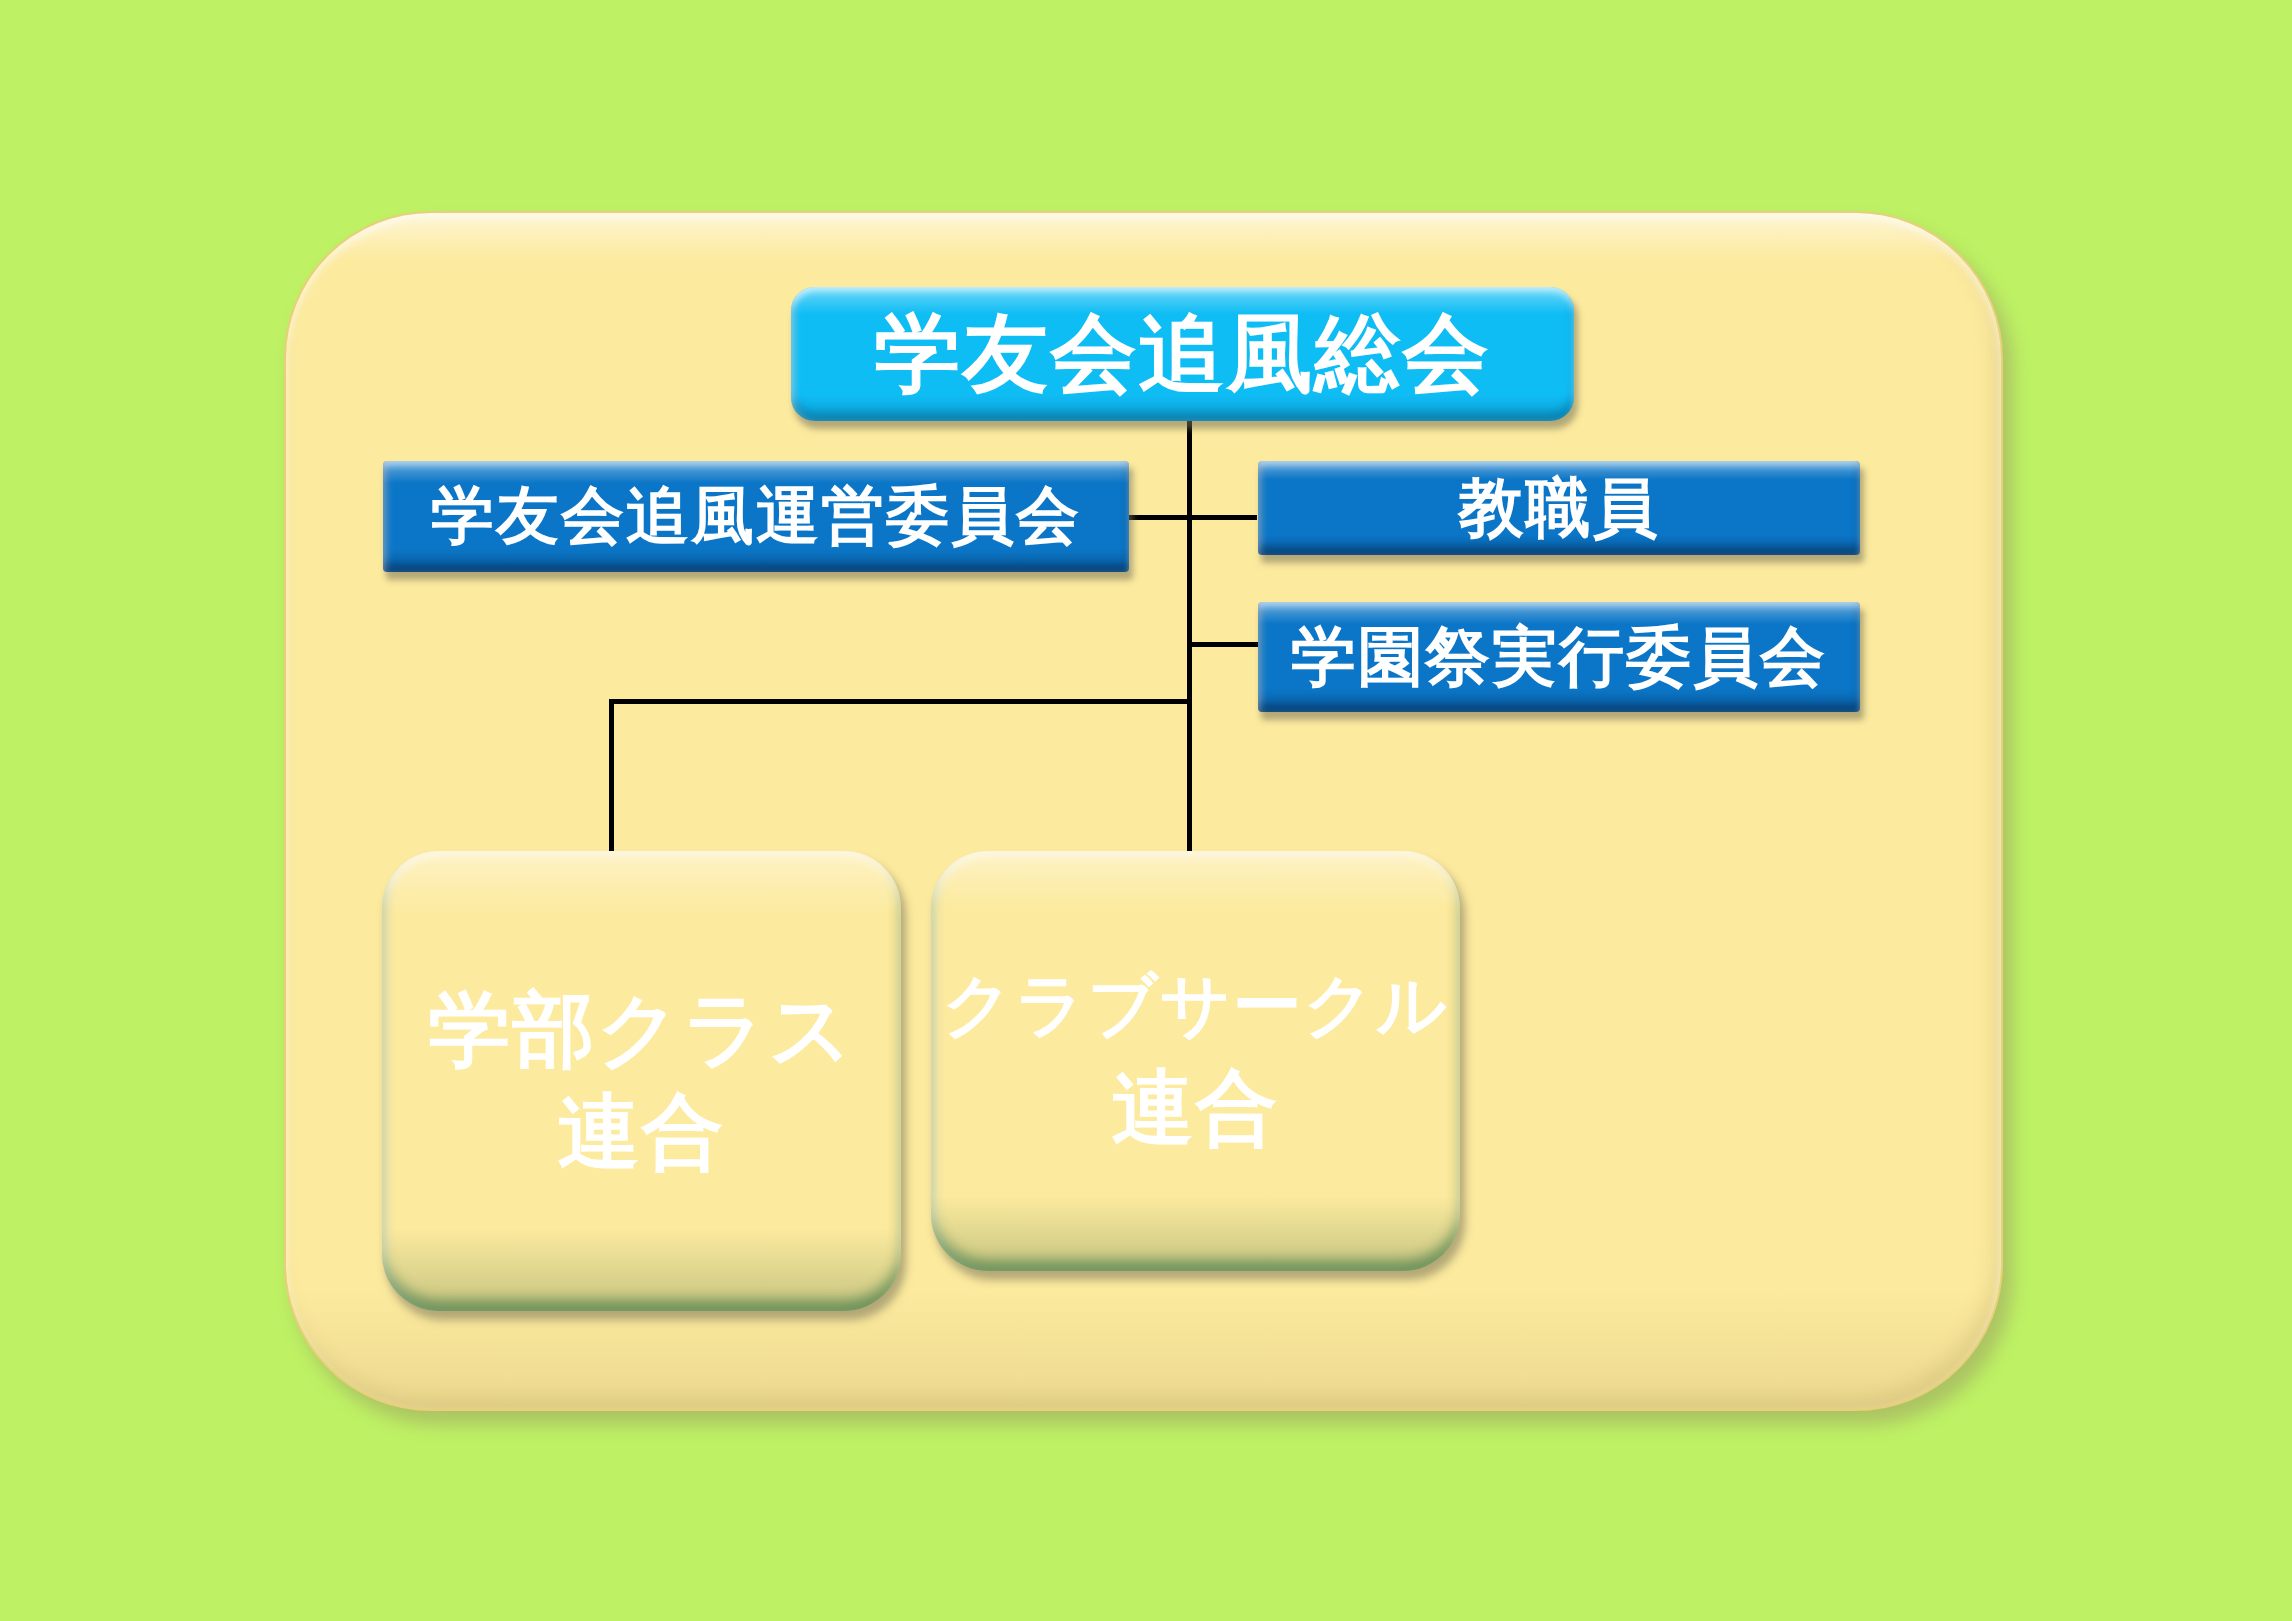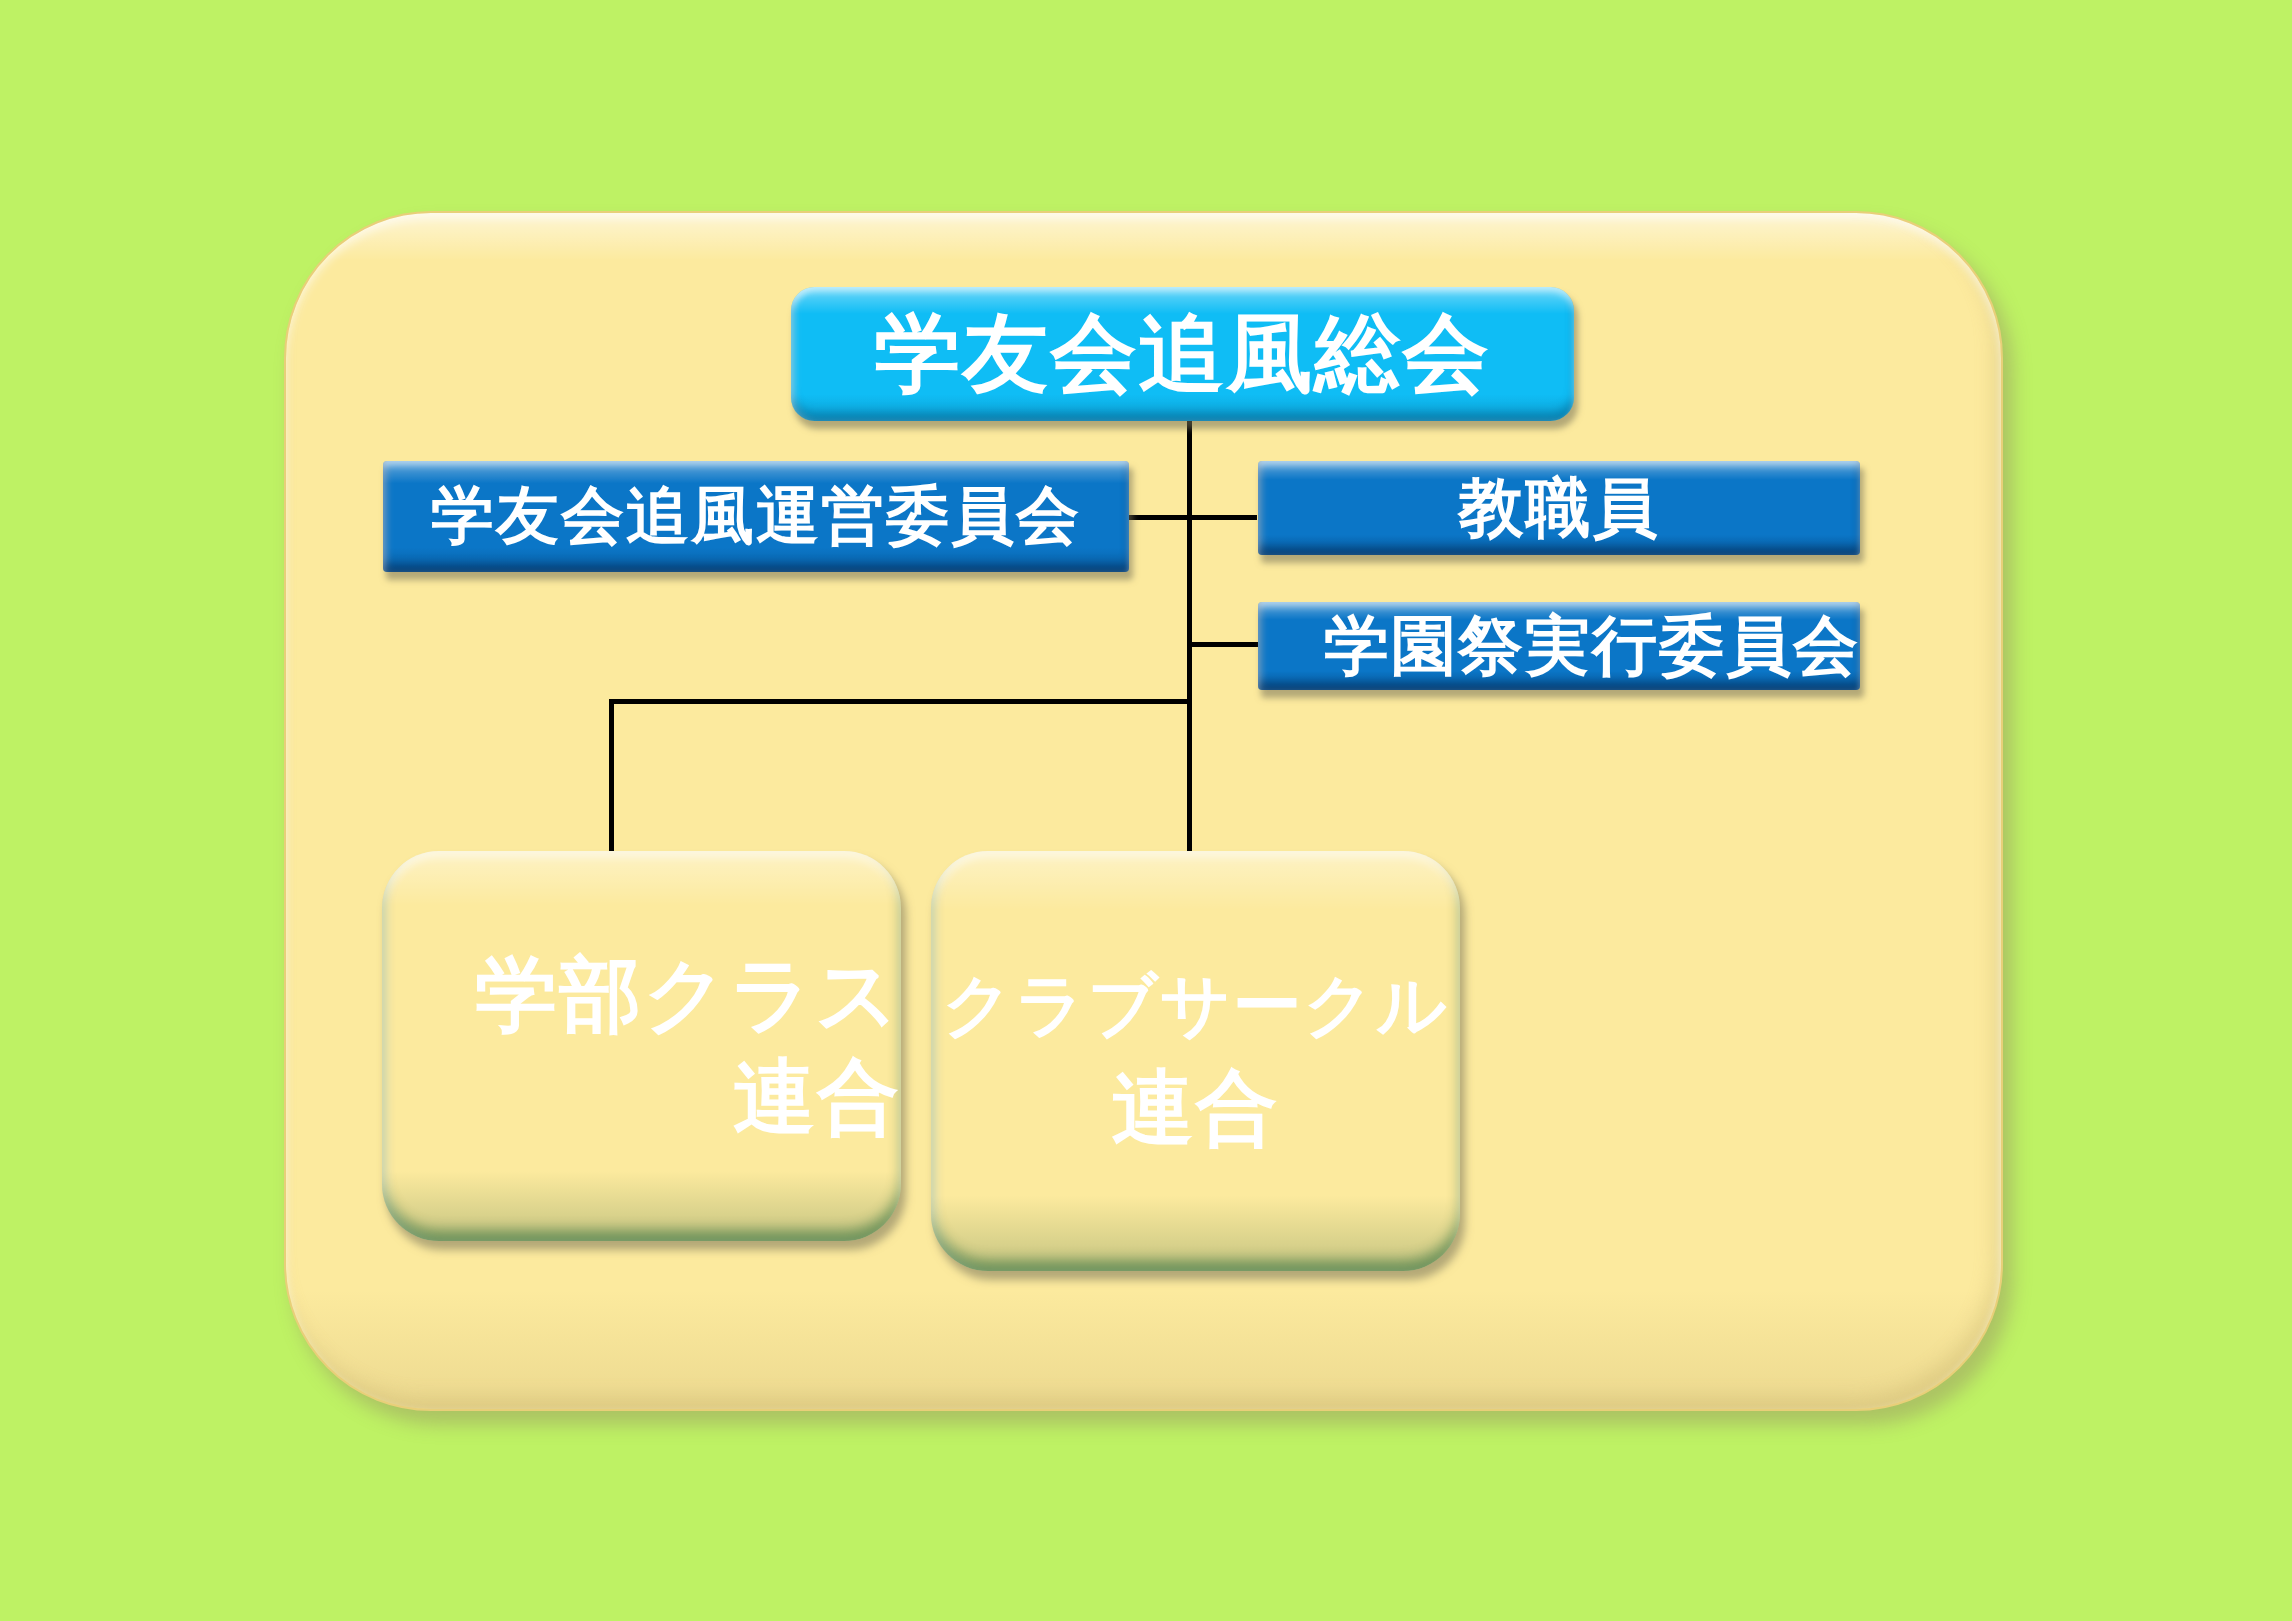--- a/index.html
+++ b/index.html
@@ -54,22 +54,22 @@
     ;border-radius:57px;
     background-image:linear-gradient(to bottom,rgba(255,255,255,.40) 0%,rgba(255,255,255,0) 14%,rgba(0,0,0,0) 82%,rgba(0,60,25,.22) 100%);
     box-shadow:4.9px 8.8px 8.8px rgba(120,115,88,.55),
                inset 0 6.9px 8.8px rgba(255,255,255,.42),
                inset 0 -10.8px 12.7px rgba(0,85,40,.45),
                inset 6.9px 0 8.8px rgba(255,255,255,.28);
   }
   .node-assembly{left:791px;top:287px;width:783px;height:134px;font-size:86px;}
   .node-steering{left:383px;top:461px;width:746px;height:111px;font-size:63px;}
   .node-faculty{left:1258px;top:461px;width:602px;height:94px;font-size:65px;}
-  .node-festival{left:1258px;top:602px;width:602px;height:88px;font-size:65px;align-items:flex-end;}
-  .node-class-union{left:382px;top:851px;width:519px;height:390px;font-size:82px;align-items:flex-end;}
+  .node-festival{left:1258px;top:602px;width:602px;height:110px;font-size:65px;}
+  .node-class-union{left:382px;top:851px;width:519px;height:460px;font-size:82px;}
   .node-club-union{left:931px;top:851px;width:529px;height:420px;font-size:82px;gap:9px;}
   .node .line-sm{font-size:69px;display:block;}
   .node .line{display:block;}
 </style>
 </head>
 <body>
 
 <div class="stage">
 
   <div class="panel"></div>

